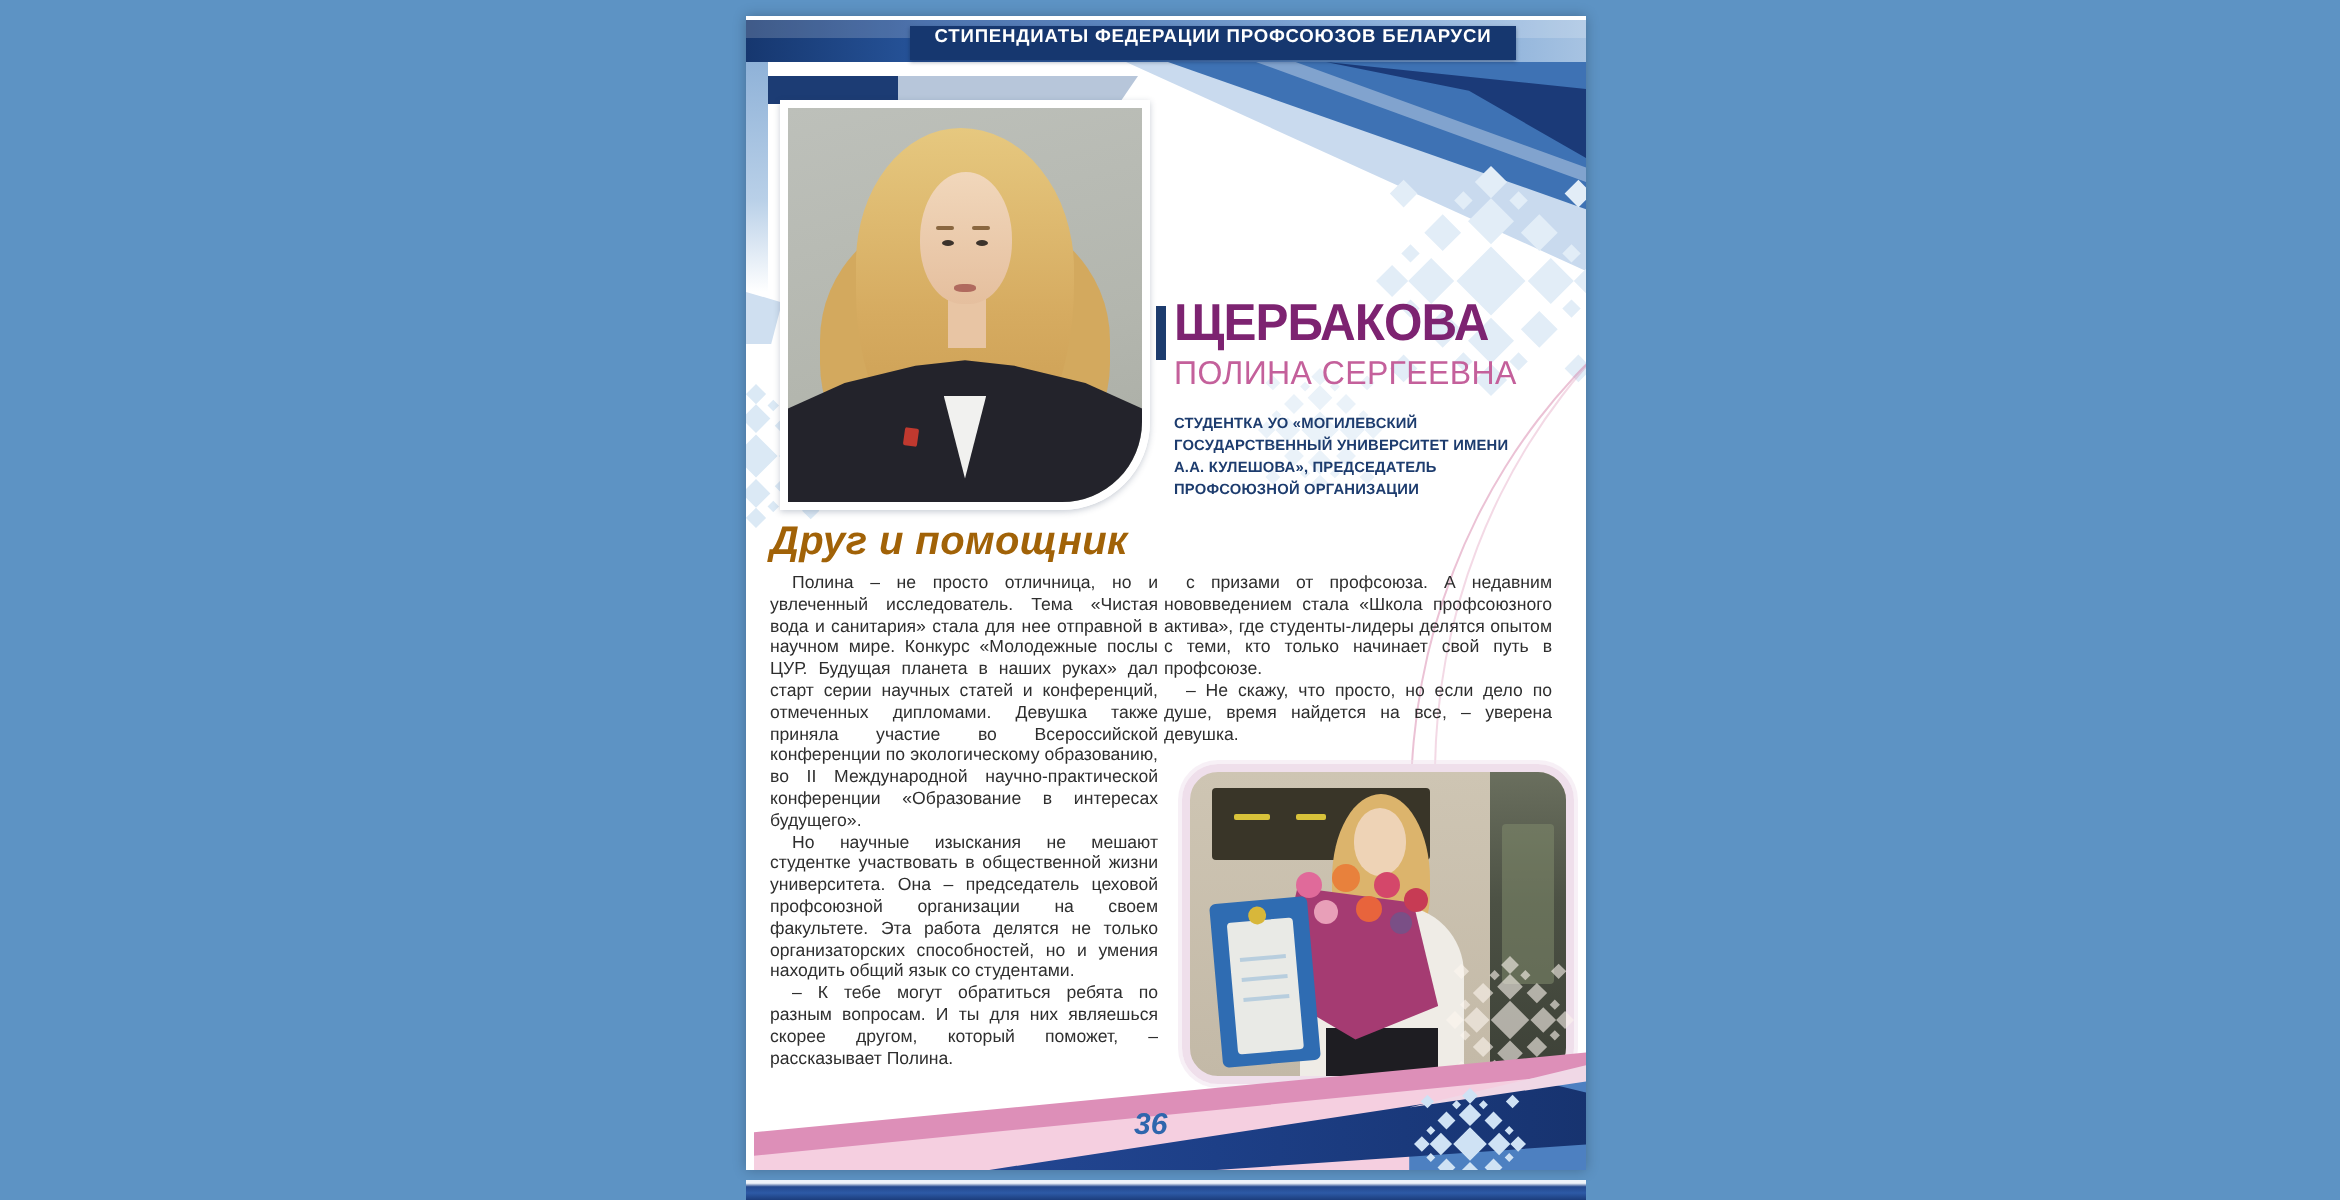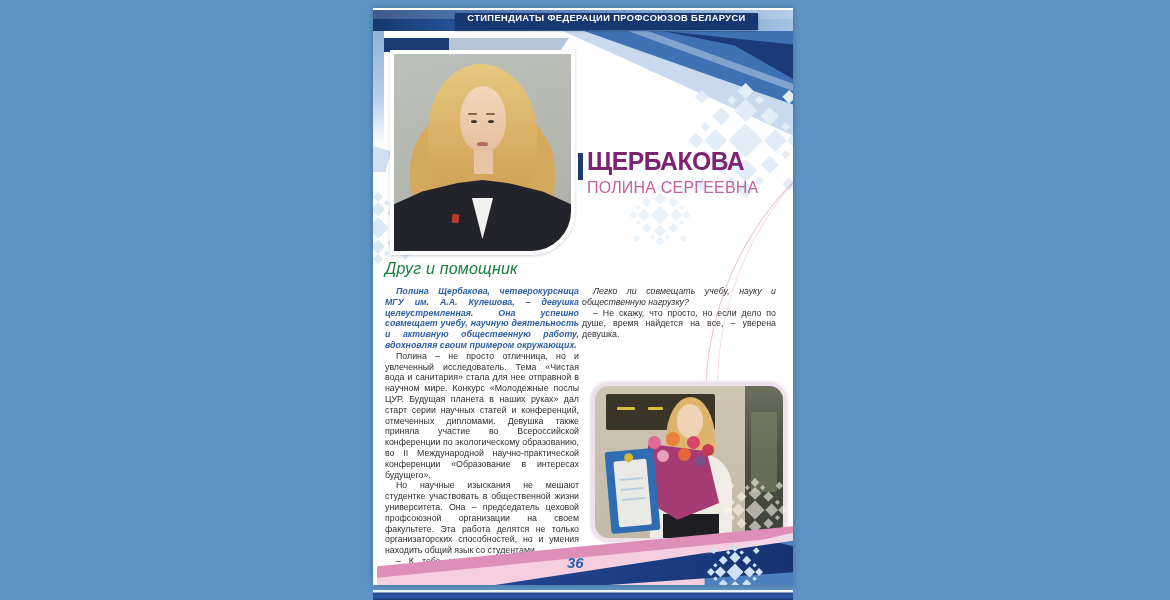--- a/index.html
+++ b/index.html
@@ -51,22 +51,22 @@
   .p1-pin{position:absolute;left:33%;bottom:14%;width:7px;height:9px;background:#c0392f;transform:rotate(8deg);border-radius:1px;}
   
   .namebar{position:absolute;left:205px;top:145px;width:5px;height:27px;background:#1d3c6e;}
   .surname{position:absolute;left:214px;top:138px;width:210px;font-size:26px;font-weight:bold;
      color:#7d2371;letter-spacing:-.5px;transform:scaleX(.95);transform-origin:left;}
   .givenname{position:absolute;left:214px;top:170px;width:210px;font-size:16.5px;color:#c4609b;
      letter-spacing:.2px;transform:scaleX(.97);transform-origin:left;}
   .affil{position:absolute;left:214px;top:198px;width:178px;font-size:7.4px;font-weight:bold;
      color:#1d3c6e;line-height:1.5;letter-spacing:.1px;}
   
-  .title{position:absolute;left:12px;top:252px;font-size:16px;font-weight:normal;font-style:italic;
-     color:#15803d;letter-spacing:.2px;}
+  .title{position:absolute;left:12px;top:252px;font-size:20px;font-weight:bold;font-style:italic;
+     color:#a16207;letter-spacing:.2px;}
   .col{position:absolute;top:278px;width:194px;height:278px;overflow:hidden;font-size:8.8px;
      line-height:10.8px;color:#2e2e2e;text-align:justify;}
   .col-left{left:12px;}
   .col-right{left:209px;height:100px;}
   .col p{margin:0;text-indent:11px;}
   .lead{color:#2c5fa5;font-weight:bold;font-style:italic;}
   .question{font-style:italic;}
   
   .photo2{position:absolute;left:218px;top:374px;width:196px;height:160px;border:4px solid #efdfeb;
      border-radius:18px;overflow:hidden;background:linear-gradient(180deg,#cec5b3 0%,#c3b9a7 100%);
@@ -164,33 +164,33 @@
       <div class="p1-eye" style="left:53%;top:33.5%;"></div>
       <div class="p1-lips"></div>
       <div class="p1-blazer"></div>
       <div class="p1-shirt"></div>
       <div class="p1-pin"></div>
     </div>
 
     <div class="namebar"></div>
     <div class="surname">ЩЕРБАКОВА</div>
     <div class="givenname">ПОЛИНА СЕРГЕЕВНА</div>
+    <div class="affil">СТУДЕНТКА УО «МОГИЛЕВСКИЙ ГОСУДАРСТВЕННЫЙ УНИВЕРСИТЕТ ИМЕНИ А.А. КУЛЕШОВА», ПРЕДСЕДАТЕЛЬ ПРОФСОЮЗНОЙ ОРГАНИЗАЦИИ</div>
 
     <div class="title">Друг и помощник</div>
 
     <div class="col col-left">
-      <p class="lead">Полина Щербакова, четверокурсница МГУ им. А.А. Кулешова, – девушка целеустремленная. Она успешно совмещает учебу, научную деятельность и активную общественную работу, вдохновляя своим примером окружающих.</p>
       <p>Полина – не просто отличница, но и увлеченный исследователь. Тема «Чистая вода и санитария» стала для нее отправной в научном мире. Конкурс «Молодежные послы ЦУР. Будущая планета в наших руках» дал старт серии научных статей и конференций, отмеченных дипломами. Девушка также приняла участие во Всероссийской конференции по экологическому образованию, во II Международной научно-практической конференции «Образование в интересах будущего».</p>
       <p>Но научные изыскания не мешают студентке участвовать в общественной жизни университета. Она – председатель цеховой профсоюзной организации на своем факультете. Эта работа делятся не только организаторских способностей, но и умения находить общий язык со студентами.</p>
       <p>– К тебе могут обратиться ребята по разным вопросам. И ты для них являешься скорее другом, который поможет, – рассказывает Полина.</p>
 
     </div>
 
     <div class="col col-right">
-      <p class="question">Легко ли совмещать учебу, науку и общественную нагрузку?</p>
+      <p>с призами от профсоюза. А недавним нововведением стала «Школа профсоюзного актива», где студенты-лидеры делятся опытом с теми, кто только начинает свой путь в профсоюзе.</p>
       <p>– Не скажу, что просто, но если дело по душе, время найдется на все, – уверена девушка.</p>
     </div>
 
     <div class="photo2">
       <div class="p2-sign">
         <i style="left:10%;width:16%;"></i>
           <i style="left:38%;width:14%;"></i>
           <i style="left:64%;width:12%;"></i>
       </div>
       <div class="p2-display">

